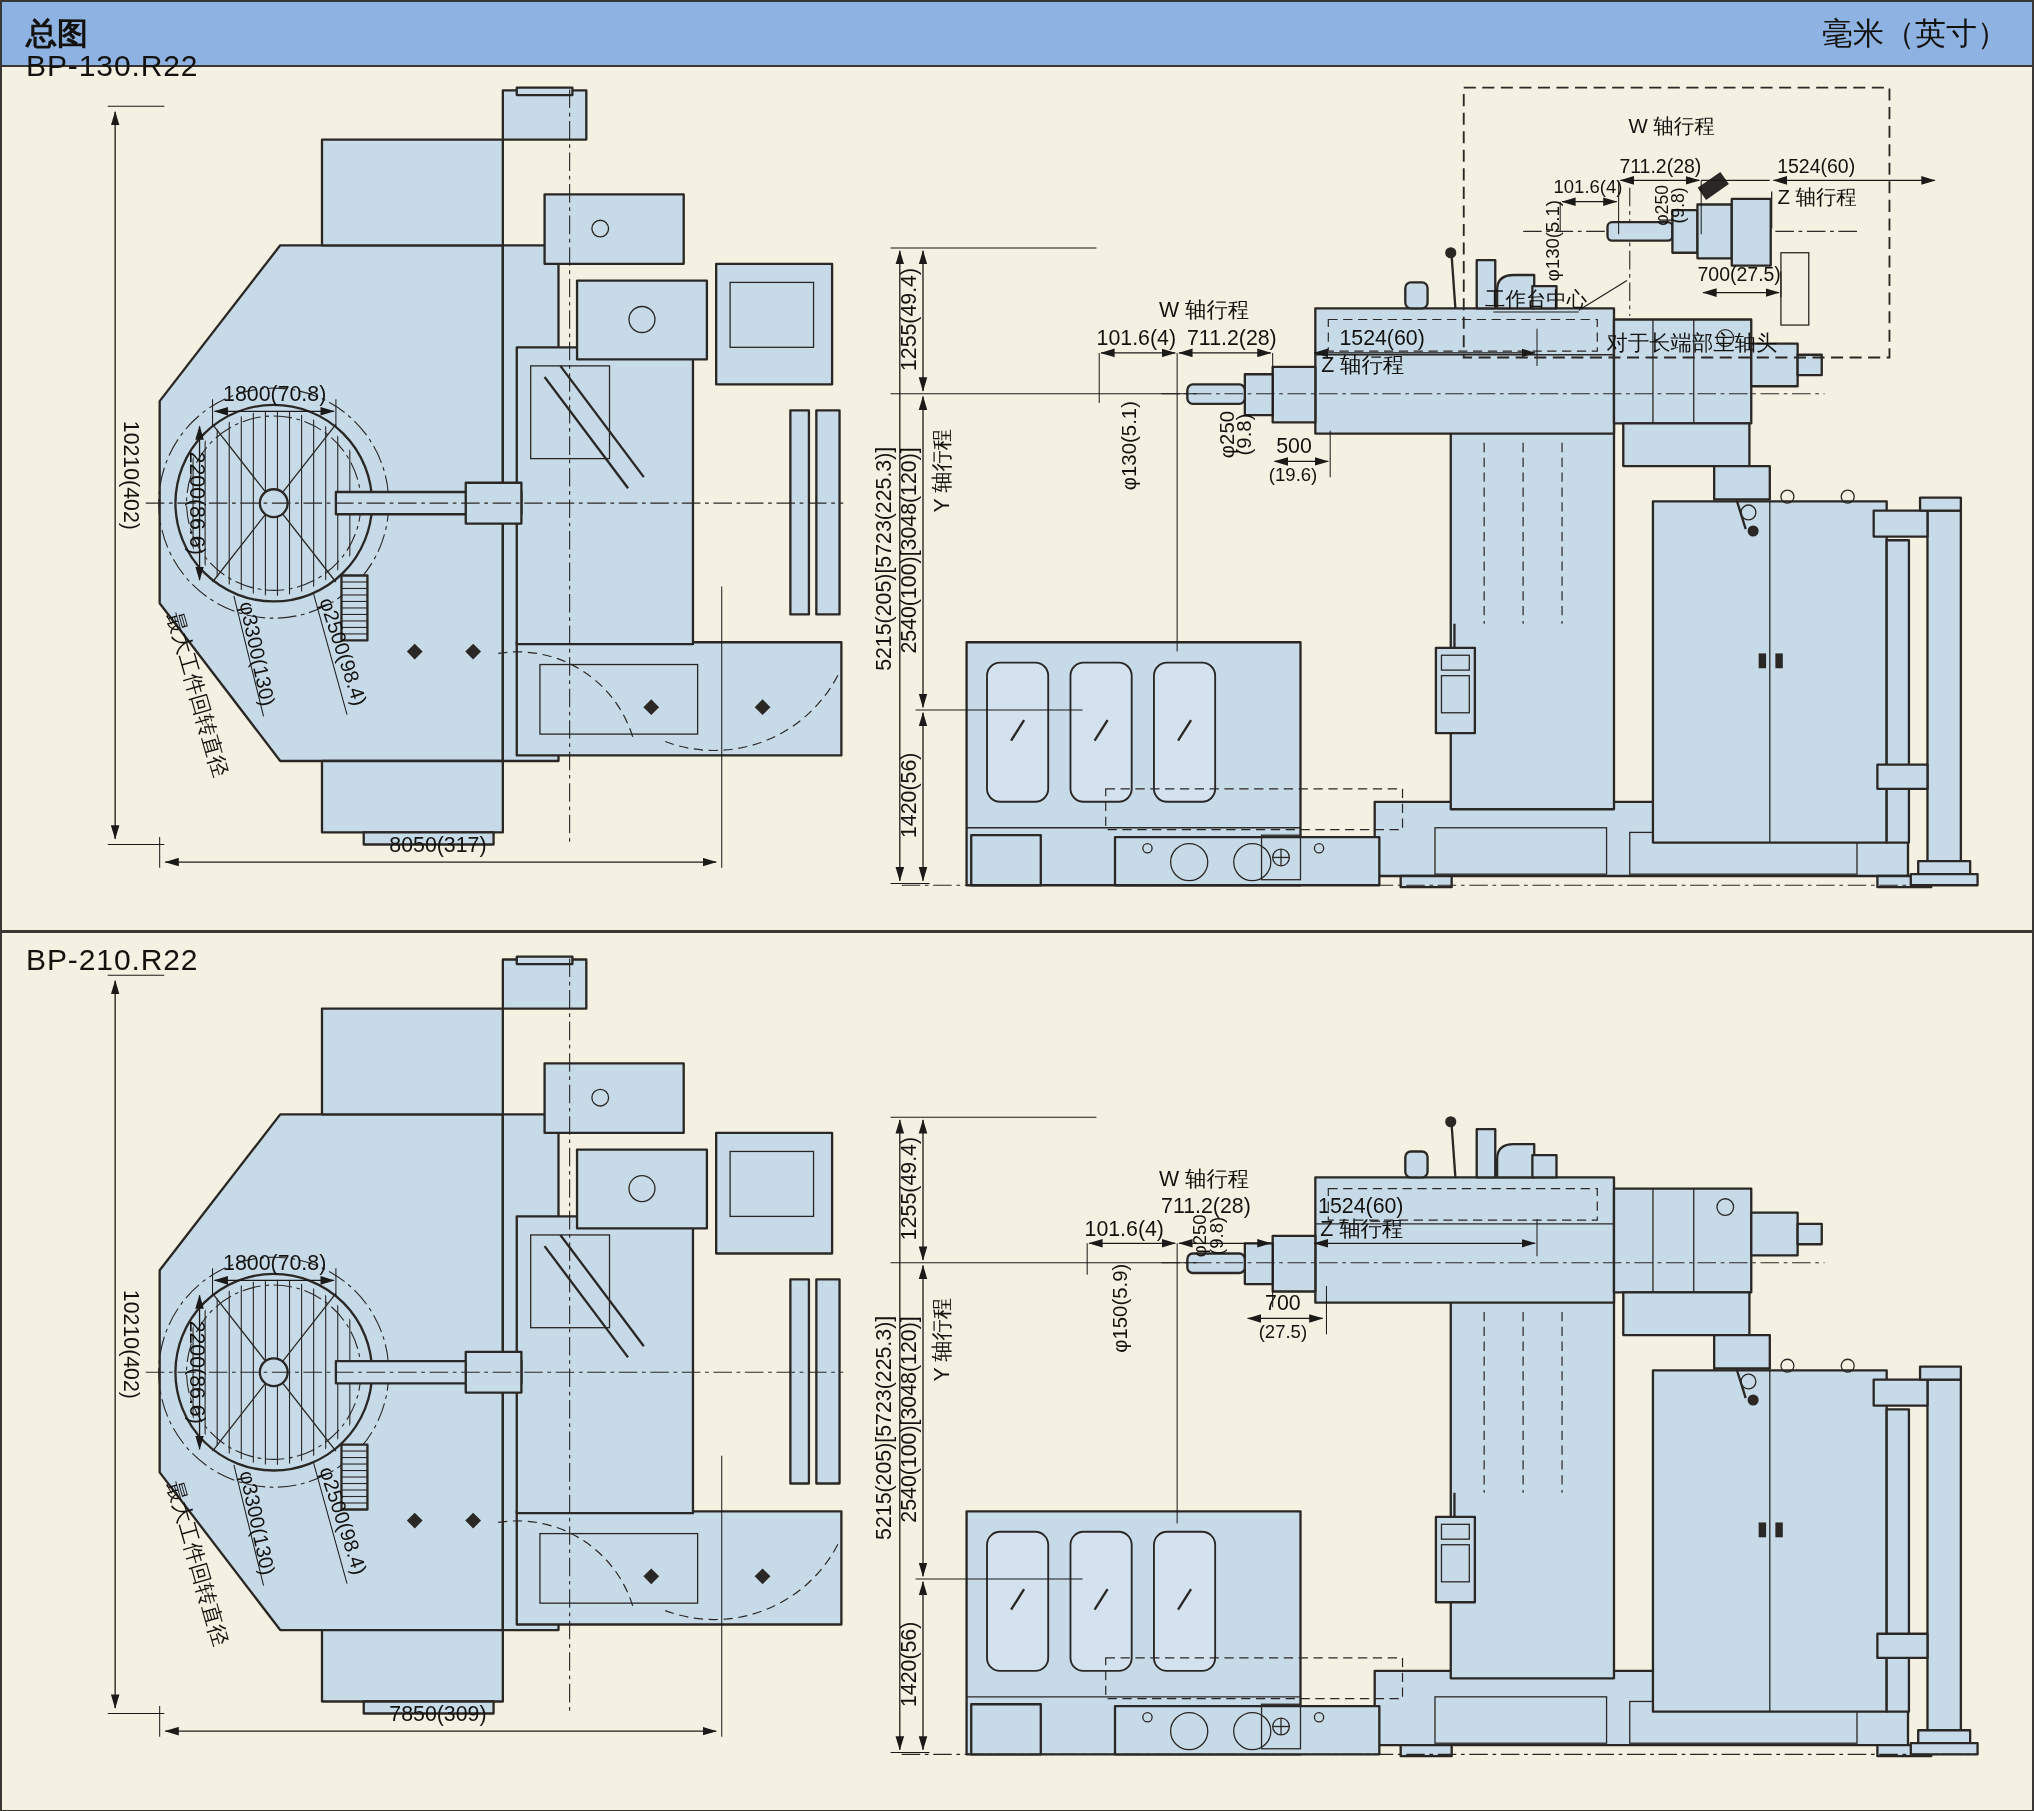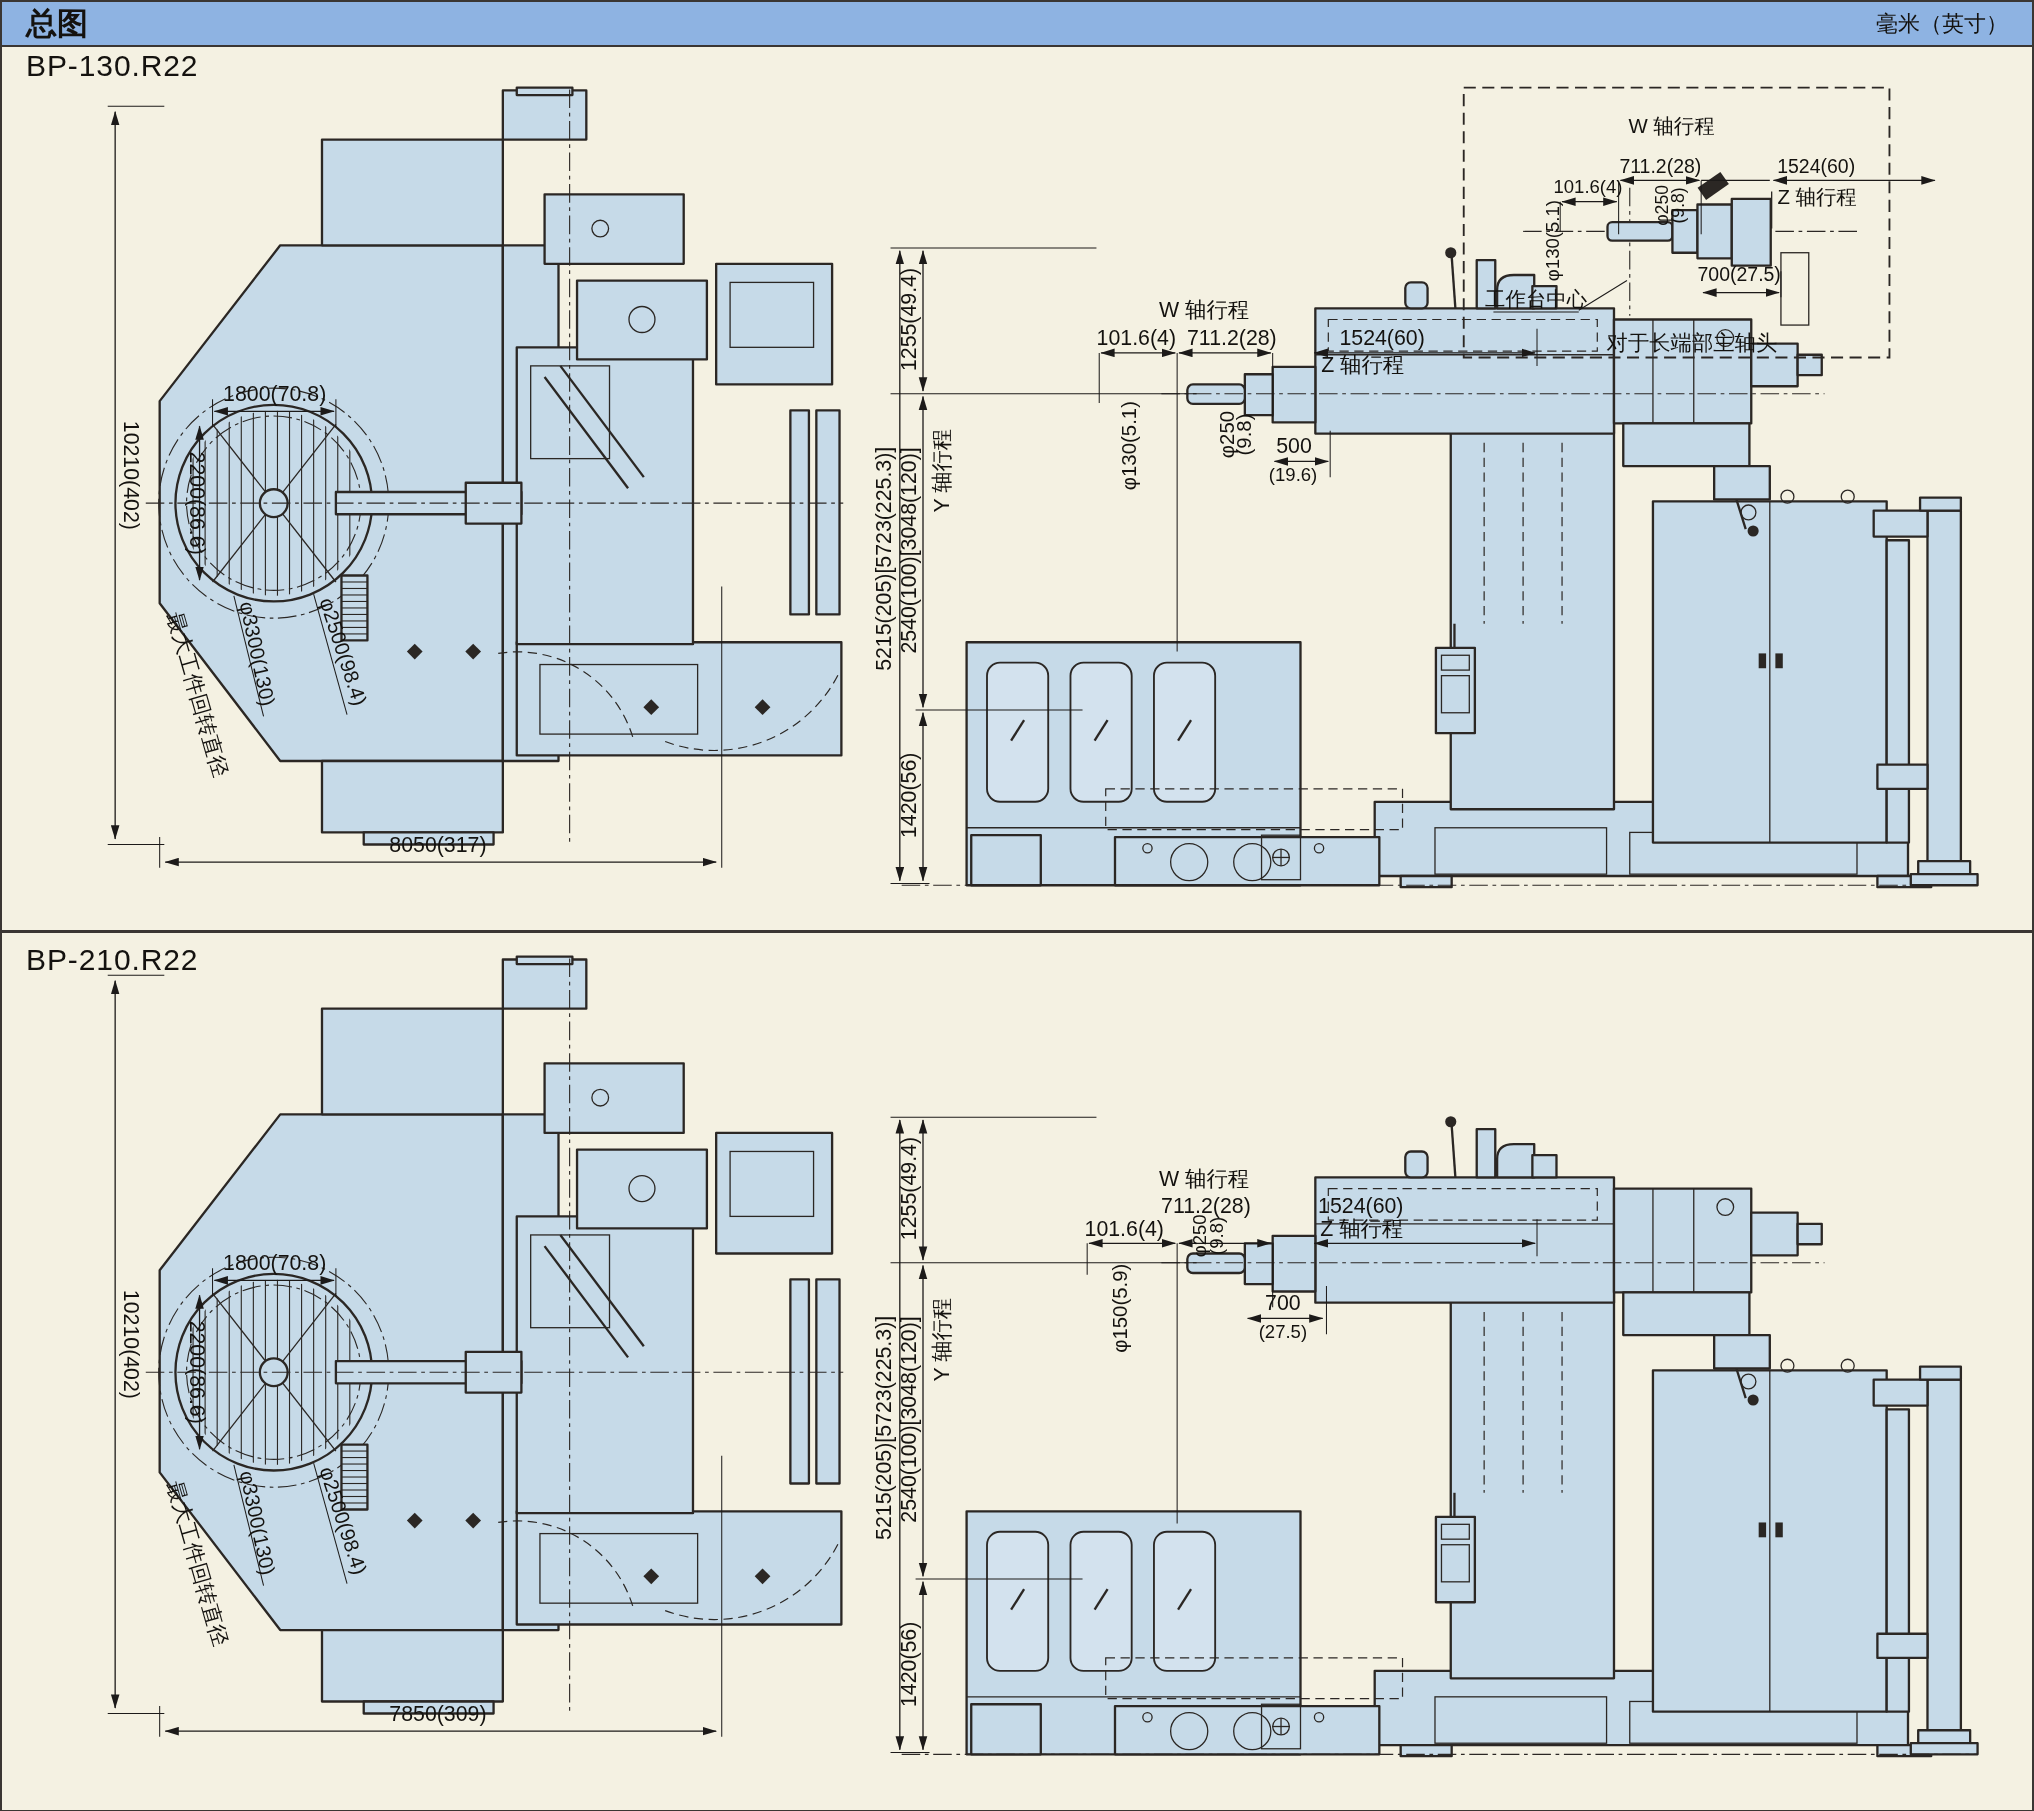--- a/index.html
+++ b/index.html
@@ -1,23 +1,23 @@
 <!DOCTYPE html>
 <html style="font-size:15px"><head>
 <meta charset="utf-8">
 <style>
   html,body{margin:0;padding:0;background:#d8d4c6;}
   .page{position:relative;width:2034px;height:1812px;background:#f4f1e2;
         border:2.8px solid #3a3633;box-sizing:border-box;overflow:hidden;
         font-family:"Liberation Sans", sans-serif;}
-  .header{position:absolute;left:0;top:0;width:100%;height:45px;background:#8eb3e2;
+  .header{position:absolute;left:0;top:0;width:100%;height:65px;background:#8eb3e2;
           border-bottom:2.8px solid #3a3633;box-sizing:border-box;display:flex;
           justify-content:space-between;align-items:center;padding:0 24px;}
   .header-title{font-size:31px;font-weight:bold;color:#14120f;}
-  .header-units{font-size:22px;color:#14120f;}
+  .header-units{font-size:31px;color:#14120f;}
   .model-title{position:absolute;left:24px;font-size:30px;color:#14120f;letter-spacing:0.9px;}
   #title-1{top:47px;}
   #title-2{top:941px;}
   .divider{position:absolute;left:0;top:928px;width:100%;height:2.8px;background:#3a3633;}
   svg{position:absolute;left:0;top:0;}
   .body{fill:#c6dae8;stroke:#2b2724;stroke-width:2.5;stroke-linejoin:round;}
   .win{fill:#d3e2ee;stroke:#2b2724;stroke-width:2;}
   .thin{stroke:#2b2724;stroke-width:1.4;fill:none;}
   .thin-f{fill:none;stroke:#2b2724;stroke-width:1.4;}
   .med{stroke:#2b2724;stroke-width:2.5;fill:none;}

